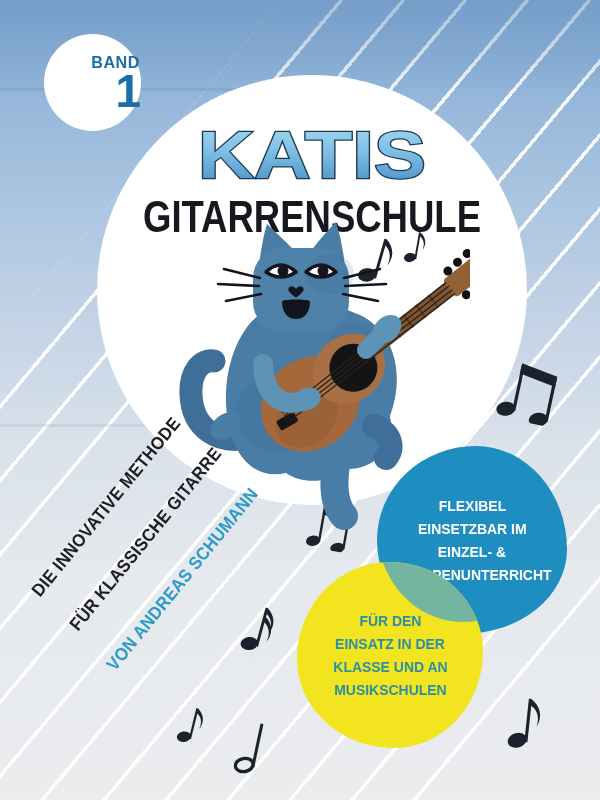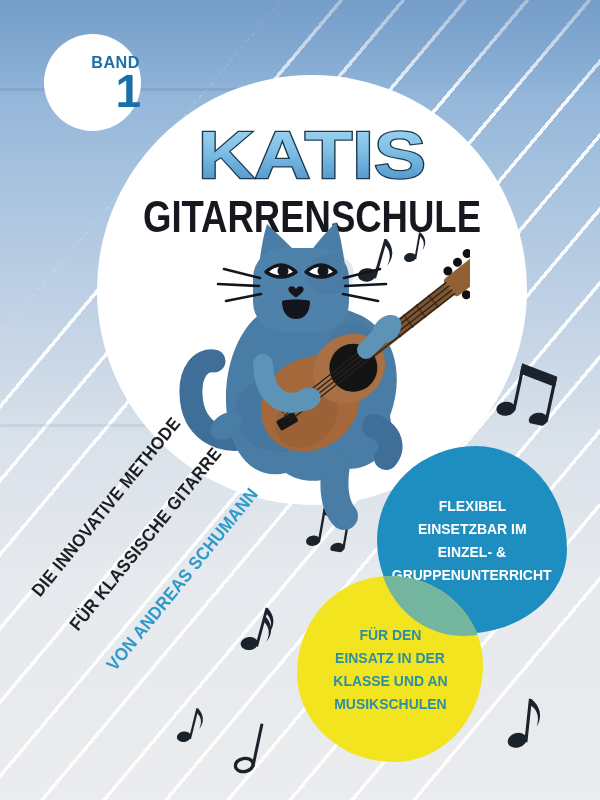--- a/index.html
+++ b/index.html
@@ -34,21 +34,21 @@
     position:absolute; display:flex; flex-direction:column; align-items:center; justify-content:center;
     text-align:left; font-weight:bold;
   }
   .bubble span{display:block; transform:scaleX(.9); white-space:nowrap;}
   .bubble-blue{
     left:377px; top:446px; width:190px; height:188px;
     background:#1E8EC0; color:#fff; font-size:15.5px; line-height:1.5;
     border-radius:52% 48% 55% 45% / 50% 55% 45% 50%;
   }
   .bubble-yellow{
-    left:297px; top:576px; width:186px; height:186px;
+    left:297px; top:562px; width:186px; height:186px;
     background:#F2E41F; color:#2B8FA5; font-size:15.5px; line-height:1.5;
     border-radius:50% 50% 48% 52% / 52% 48% 52% 48%;
     overflow:hidden; position:absolute;
   }
   .overlap{
     position:absolute; left:80px; top:-128px; width:190px; height:188px;
     background:#74B5A0; border-radius:52% 48% 55% 45% / 50% 55% 45% 50%;
   }
   .bubble-yellow .bubtext{position:relative; display:flex; flex-direction:column; align-items:center;}
   .tagline-line{

